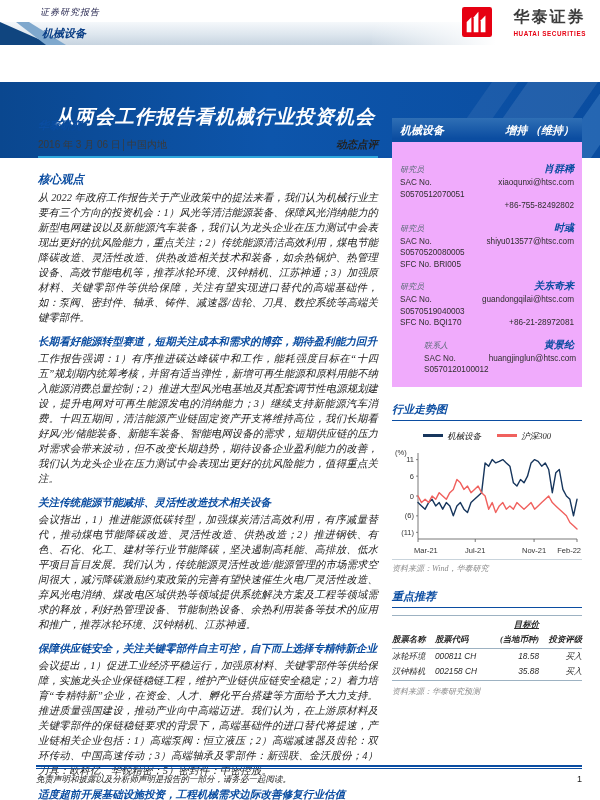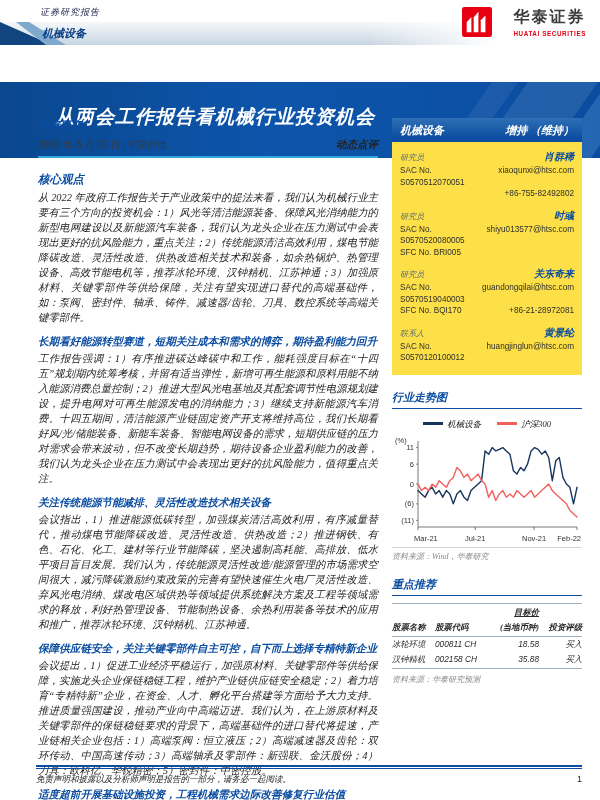--- a/index.html
+++ b/index.html
@@ -44,23 +44,23 @@
   .date-row { display:flex; justify-content:space-between; align-items:baseline; padding-bottom:4px; border-bottom:2px solid #30a7dd; }
   .date-txt { font:10px "Liberation Sans",sans-serif; color:#3a3a3a; }
   .report-type { font:bold italic 10.5px "Liberation Serif","DejaVu Serif",serif; color:#222; }
   .core-title { color:#0b4da1; font:bold italic 11.5px "Liberation Serif","DejaVu Serif",serif; margin:14px 0 3px; }
   .body-p { font:italic 10.4px/15px "Liberation Serif","DejaVu Serif",serif; color:#1d1d1d; text-align:justify; margin-bottom:10px; }
   .sec-h { color:#0b4da1; font:bold italic 10.6px "Liberation Serif","DejaVu Serif",serif; margin-bottom:2px; }
 
   
   .side-head { height:24px; background:linear-gradient(180deg,#2f6fb5 0%,#0b4da1 85%); color:#fff; display:flex;
     justify-content:space-between; align-items:center; padding:0 8px; font:bold italic 11px "Liberation Serif","DejaVu Serif",serif; }
-  .analyst-panel { background:#fde047; padding:8px 8px 11px; }
+  .analyst-panel { background:#f0abfc; padding:20px 8px 11px; }
   .an-entry { margin-bottom:9px; }
-  .an-entry:last-child { margin-bottom:0; }
+  .an-entry:last-child { margin-bottom:0;margin-left:24px; }
   .an-row1 { display:flex; justify-content:space-between; align-items:baseline; margin-bottom:1px; }
   .role { font:italic 8px "Liberation Serif","DejaVu Serif",serif; color:#5a6b77; }
   .an-name { font:bold italic 10px "Liberation Serif","DejaVu Serif",serif; color:#0b4da1; }
   .an-detail { display:flex; justify-content:space-between; font:8.2px/11.5px "Liberation Sans",sans-serif; color:#2e2e2e; }
 
   .side-section-title { margin-top:15px; color:#0b4da1; font:bold italic 11px "Liberation Serif","DejaVu Serif",serif;
     border-bottom:1.5px solid #0b4da1; padding-bottom:3px; }
   .legend { display:flex; justify-content:center; gap:16px; margin-top:10px; font:italic 8.5px "Liberation Serif","DejaVu Serif",serif; color:#222; align-items:center; }
   .swatch { display:inline-block; width:20px; height:3px; margin-right:4px; vertical-align:2px; }
   #trend-chart { display:block; margin-top:2px; }

